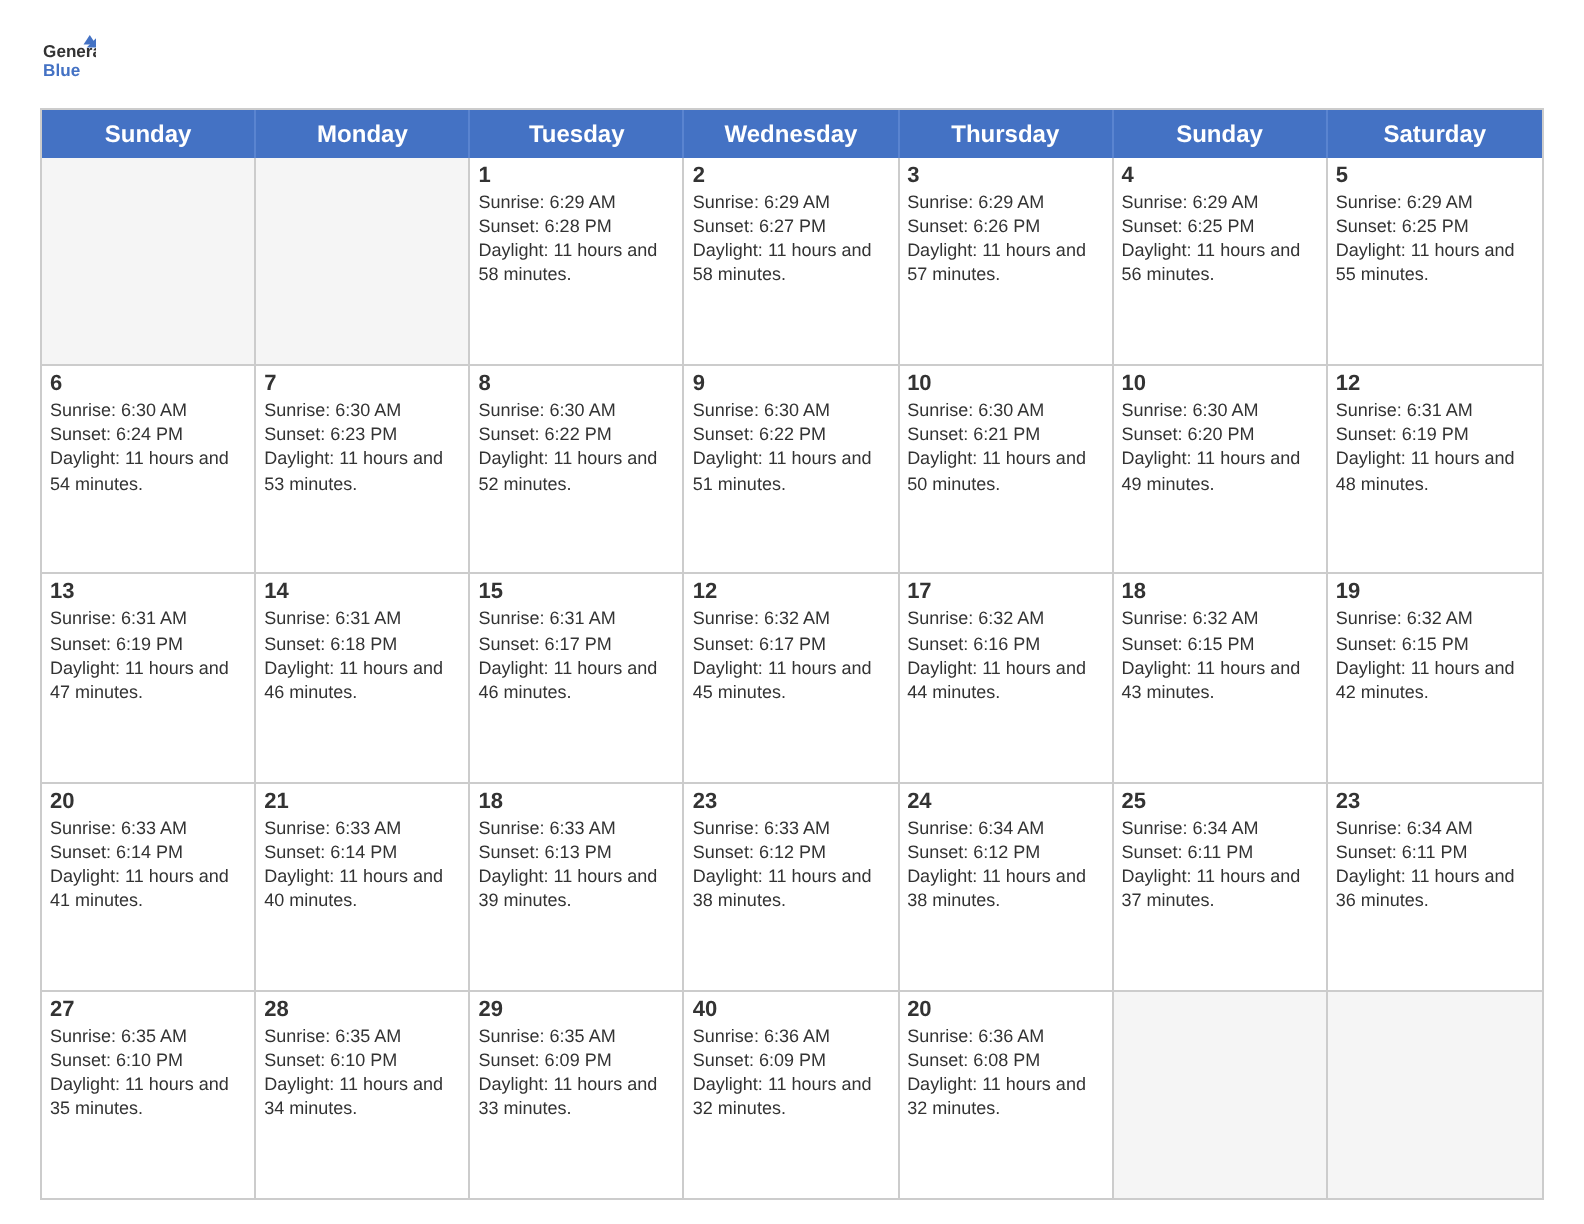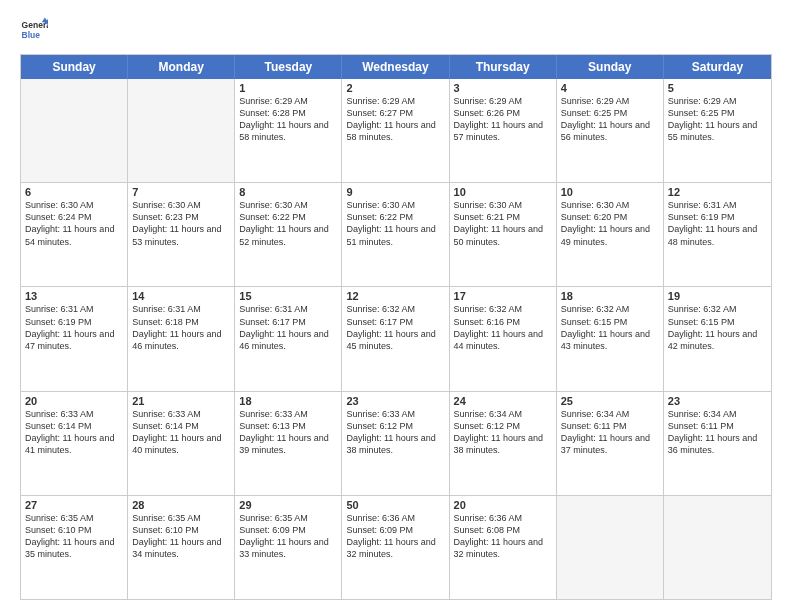--- a/index.html
+++ b/index.html
@@ -250,21 +250,21 @@
           </div>
           <div class="day-cell">
             <span class="day-num">28</span>
             <div class="day-info">Sunrise: 6:35 AM<br>Sunset: 6:10 PM<br>Daylight: 11 hours and 34 minutes.</div>
           </div>
           <div class="day-cell">
             <span class="day-num">29</span>
             <div class="day-info">Sunrise: 6:35 AM<br>Sunset: 6:09 PM<br>Daylight: 11 hours and 33 minutes.</div>
           </div>
           <div class="day-cell">
-            <span class="day-num">50</span>
+            <span class="day-num">40</span>
             <div class="day-info">Sunrise: 6:36 AM<br>Sunset: 6:09 PM<br>Daylight: 11 hours and 32 minutes.</div>
           </div>
           <div class="day-cell">
             <span class="day-num">20</span>
             <div class="day-info">Sunrise: 6:36 AM<br>Sunset: 6:08 PM<br>Daylight: 11 hours and 32 minutes.</div>
           </div>
           <div class="day-cell empty"></div>
           <div class="day-cell empty"></div>
         </div>
       </div>

